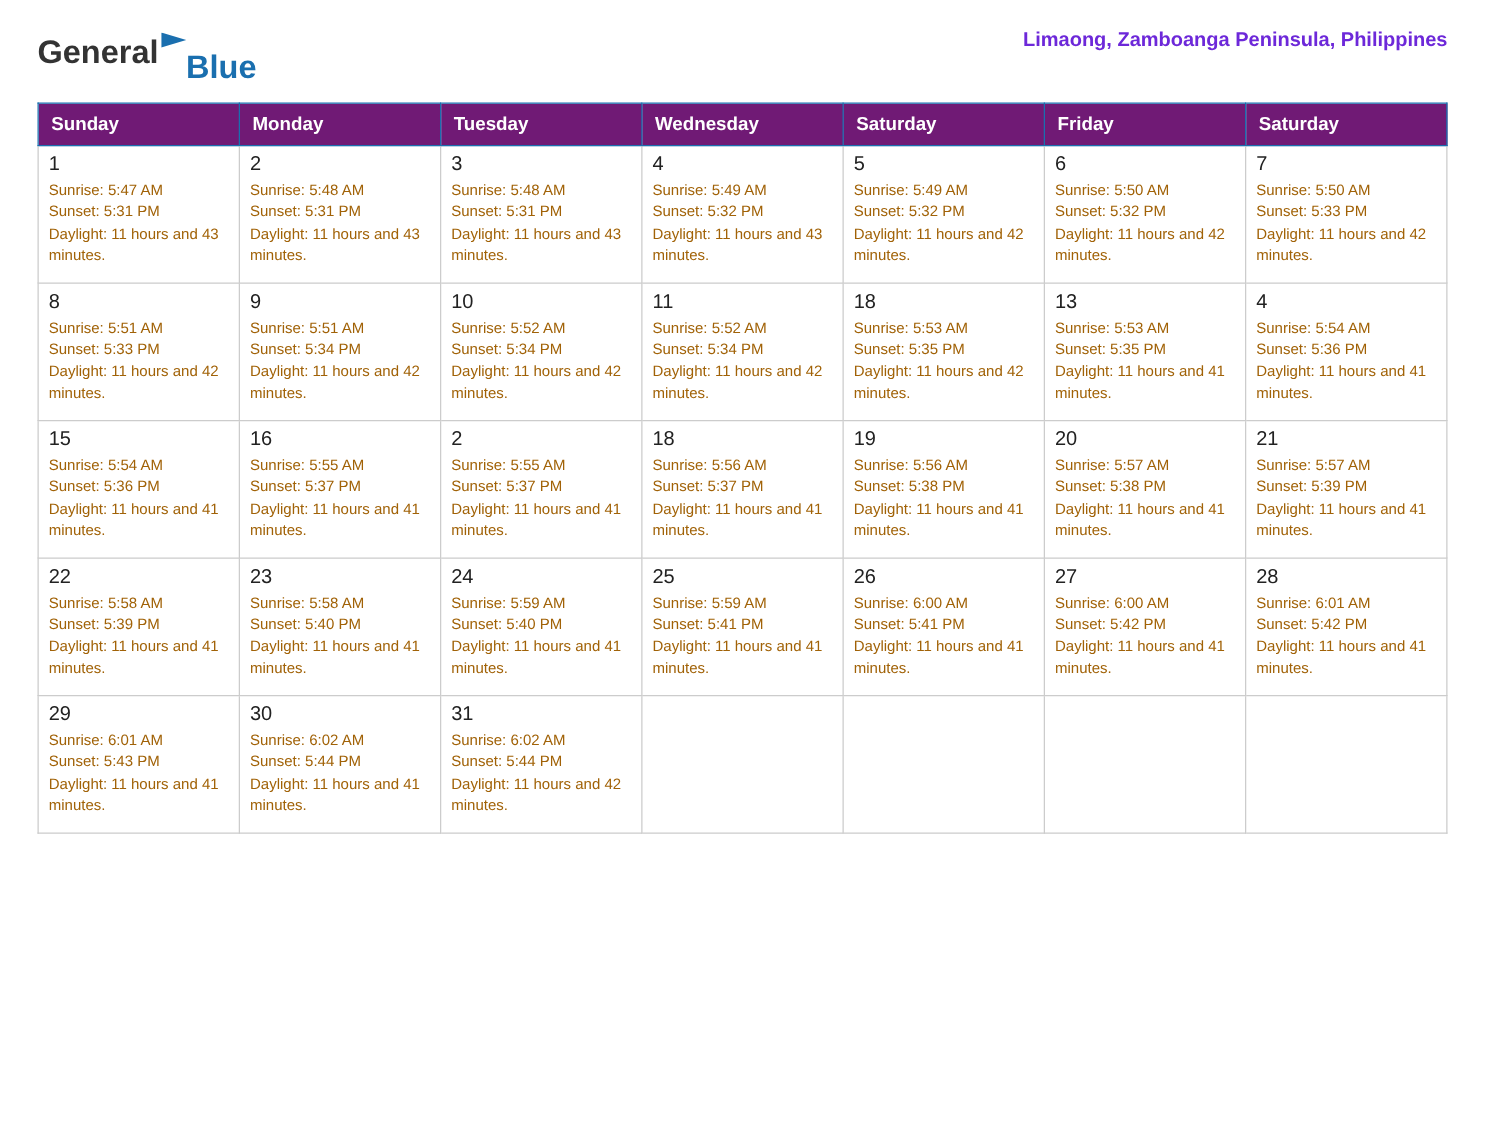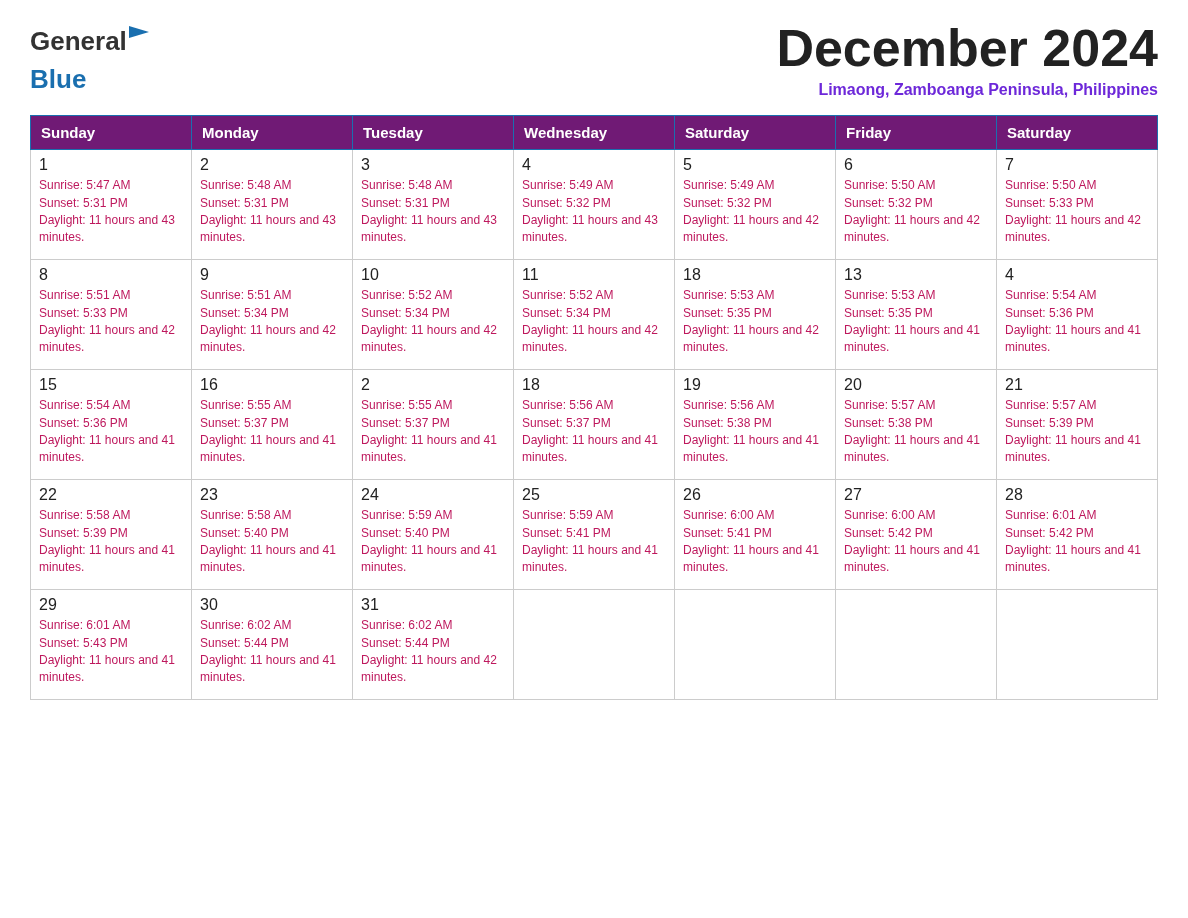--- a/index.html
+++ b/index.html
@@ -11,21 +11,20 @@
       padding: 20px 30px;
     }
     .header-area {
       display: flex;
       justify-content: space-between;
       align-items: flex-start;
       margin-bottom: 16px;
     }
     .logo {
       display: flex;
-      flex-direction: column;
       align-items: flex-start;
       padding-top: 8px;
     }
     .logo-general {
       font-size: 26px;
       font-weight: bold;
       color: #333;
       line-height: 1;
     }
     .logo-blue {
@@ -77,21 +76,21 @@
     }
     .day-num {
       font-size: 16px;
       font-weight: normal;
       color: #222;
       display: block;
       margin-bottom: 3px;
     }
     .day-info {
       font-size: 12px;
-      color: #be185d;
+      color: #a16207;
       line-height: 1.45;
     }
     tbody tr td {
       background-color: #ffffff;
     }
     tbody tr:nth-child(odd) td {
       background-color: #f9f9f9;
     }
     
     tbody tr td {
@@ -108,21 +107,20 @@
   <div class="logo">
     <div style="display:flex; align-items:center;">
       <span class="logo-general">General</span>
       <svg width="20" height="20" viewBox="0 0 20 20" style="margin-left:2px; margin-top:-10px;">
         <polygon points="0,0 20,6 0,12" fill="#1a6faf"></polygon>
       </svg>
     </div>
     <span class="logo-blue">Blue</span>
   </div>
   <div class="title-area">
-    <div class="month-title">December 2024</div>
     <div class="location-subtitle">Limaong, Zamboanga Peninsula, Philippines</div>
   </div>
 </div>
 
 <table class="calendar-table">
   <thead>
     <tr>
       <th>Sunday</th>
       <th>Monday</th>
       <th>Tuesday</th>

